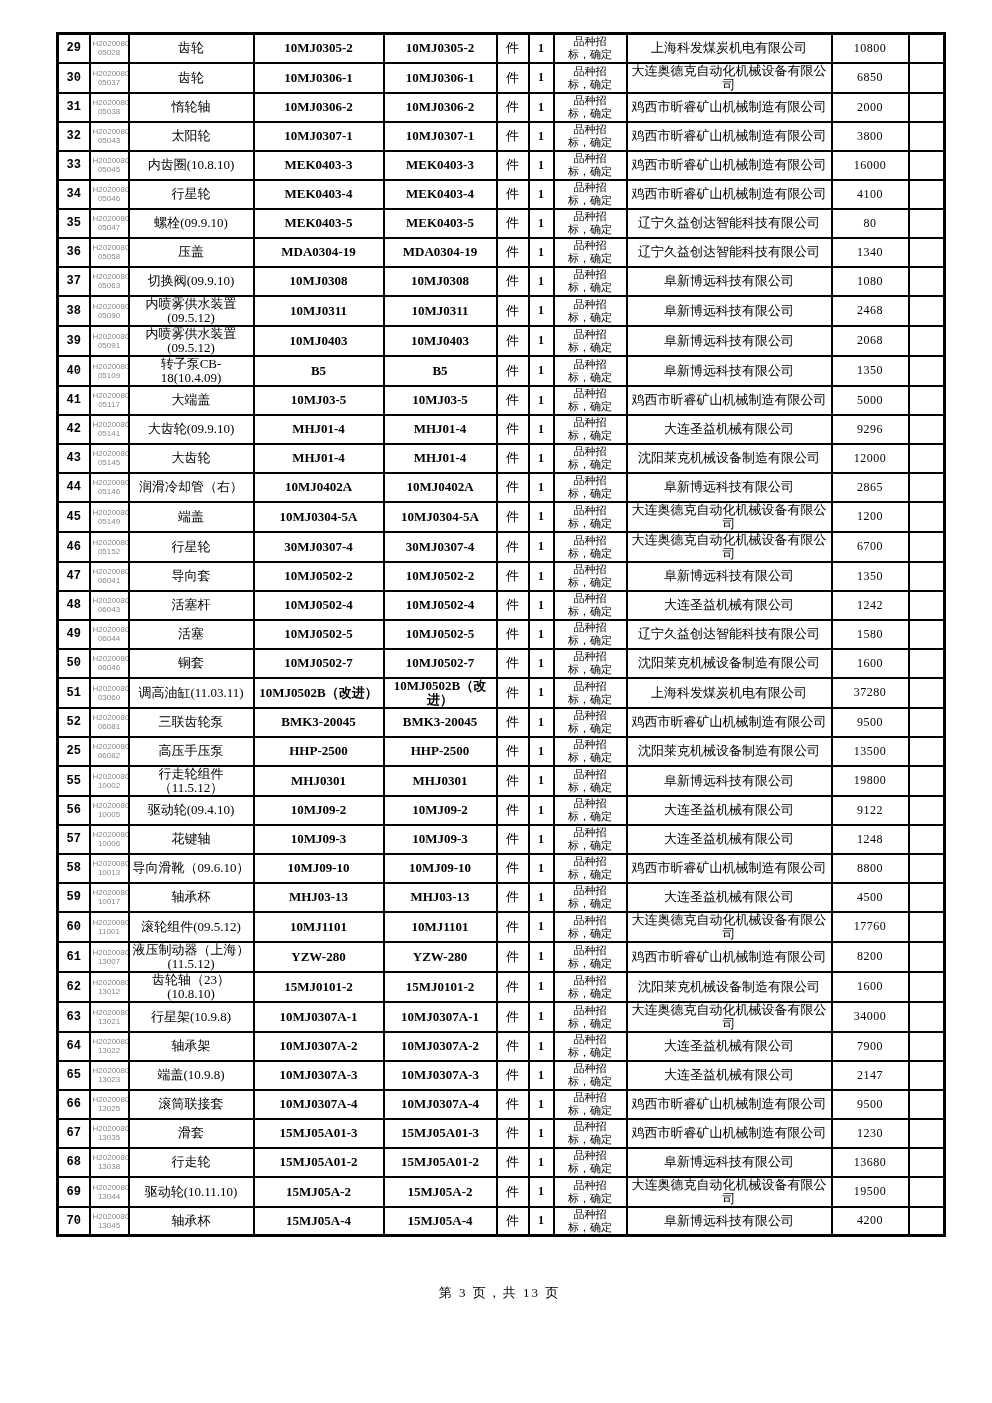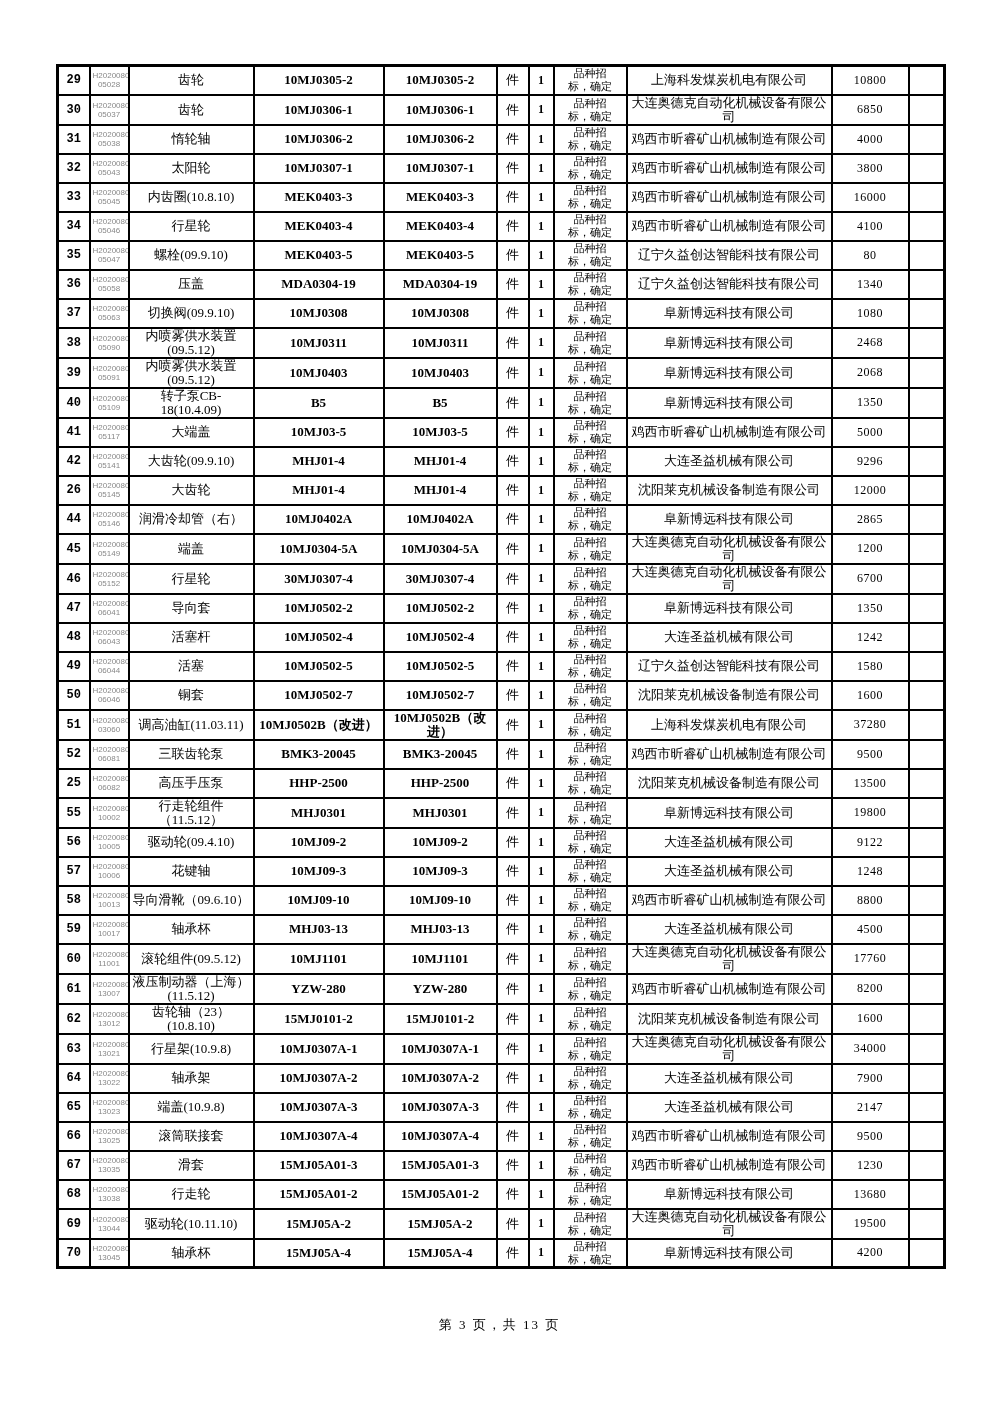--- a/index.html
+++ b/index.html
@@ -4,21 +4,21 @@
 <style>
   * { box-sizing: border-box; margin: 0; padding: 0; }
   html, body {
     width: 992px;
     background: #ffffff;
     font-family: "Liberation Serif", "DejaVu Serif", serif;
     color: #000;
   }
   body { height: 1403px; position: relative; overflow: hidden; }
 
-  .sheet { padding-top: 64px; padding-left: 56px; }
+  .sheet { padding-top: 32px; padding-left: 56px; }
 
   table.grid {
     border-collapse: collapse;
     table-layout: fixed;
     width: 887px;
     border: 3px solid #000;
   }
   table.grid td {
     border: 2px solid #000;
     height: 29px;
@@ -106,21 +106,21 @@
             <span class="code-line">H2020080</span>
             <span class="code-line">05038</span>
           </td>
     <td class="c-name"><span>惰轮轴</span></td>
     <td class="c-spec"><span>10MJ0306-2</span></td>
     <td class="c-draw"><span>10MJ0306-2</span></td>
     <td class="c-unit"><span>件</span></td>
     <td class="c-qty"><span>1</span></td>
     <td class="c-method"><span class="method-text">品种招标，确定</span></td>
     <td class="c-supplier"><span>鸡西市昕睿矿山机械制造有限公司</span></td>
-    <td class="c-price"><span>4000</span></td>
+    <td class="c-price"><span>2000</span></td>
     <td class="c-blank"></td>
   </tr>
         <tr>
     <td class="c-no"><span>32</span></td>
     <td class="c-code">
             <span class="code-line">H2020080</span>
             <span class="code-line">05043</span>
           </td>
     <td class="c-name"><span>太阳轮</span></td>
     <td class="c-spec"><span>10MJ0307-1</span></td>
@@ -286,21 +286,21 @@
     <td class="c-spec"><span>MHJ01-4</span></td>
     <td class="c-draw"><span>MHJ01-4</span></td>
     <td class="c-unit"><span>件</span></td>
     <td class="c-qty"><span>1</span></td>
     <td class="c-method"><span class="method-text">品种招标，确定</span></td>
     <td class="c-supplier"><span>大连圣益机械有限公司</span></td>
     <td class="c-price"><span>9296</span></td>
     <td class="c-blank"></td>
   </tr>
         <tr>
-    <td class="c-no"><span>26</span></td>
+    <td class="c-no"><span>43</span></td>
     <td class="c-code">
             <span class="code-line">H2020080</span>
             <span class="code-line">05145</span>
           </td>
     <td class="c-name"><span>大齿轮</span></td>
     <td class="c-spec"><span>MHJ01-4</span></td>
     <td class="c-draw"><span>MHJ01-4</span></td>
     <td class="c-unit"><span>件</span></td>
     <td class="c-qty"><span>1</span></td>
     <td class="c-method"><span class="method-text">品种招标，确定</span></td>

